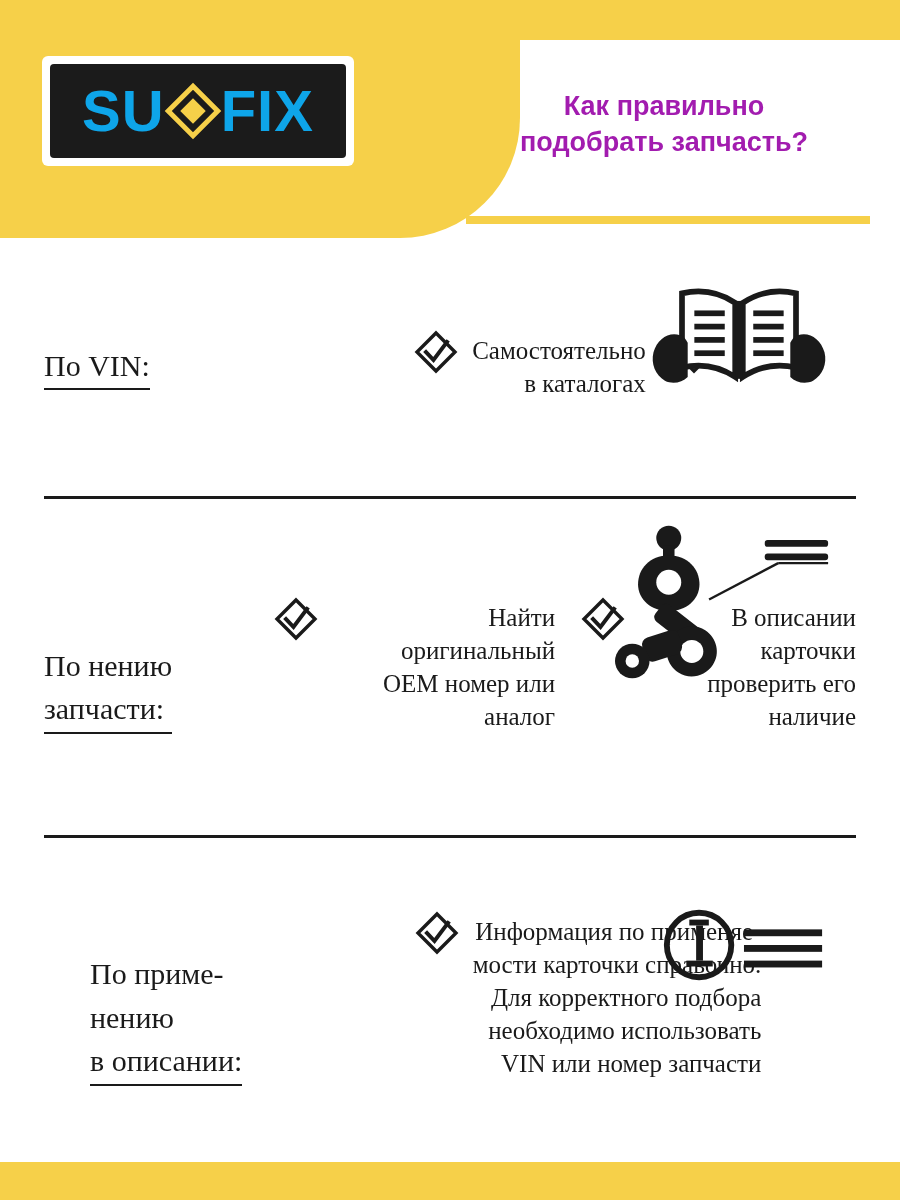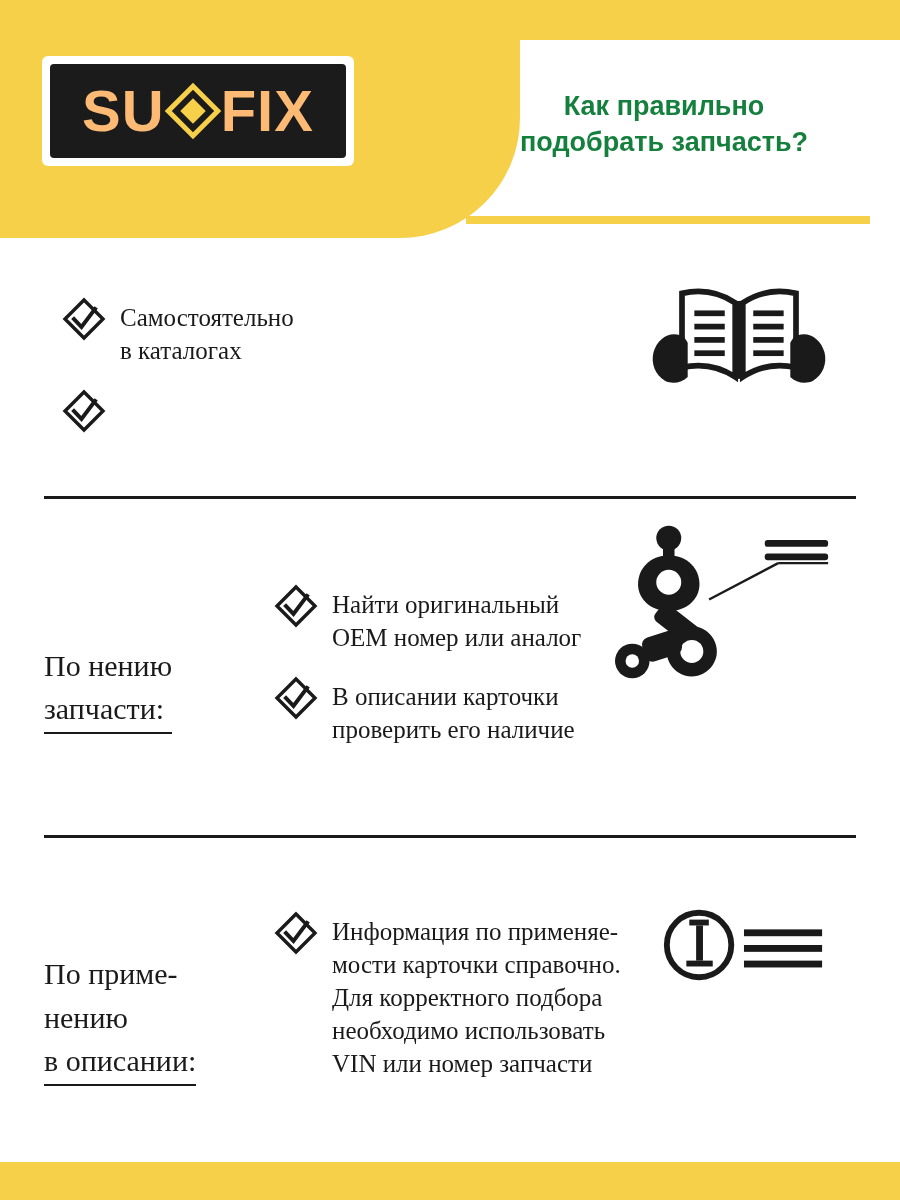--- a/index.html
+++ b/index.html
@@ -63,21 +63,21 @@
     display: flex;
     align-items: center;
     justify-content: center;
     position: relative;
   }
   .logo-text {
     font-family: "Liberation Sans", sans-serif;
     font-weight: bold;
     font-size: 58px;
     letter-spacing: 1px;
-    color: #fdba74;
+    color: #0ea5e9;
     line-height: 1;
     display: flex;
     align-items: center;
   }
   .logo-diamond {
     display: inline-block;
     width: 52px;
     height: 52px;
     position: relative;
     margin: 0 2px;
@@ -101,21 +101,21 @@
   .header-title {
     position: absolute;
     right: 36px;
     top: 88px;
     width: 400px;
     text-align: center;
     font-family: "Liberation Sans", sans-serif;
     font-weight: bold;
     font-size: 27px;
     line-height: 1.35;
-    color: #15803d;
+    color: #a21caf;
   }
   .header-underline {
     position: absolute;
     right: 30px;
     top: 216px;
     width: 404px;
     height: 8px;
     background: #f6d049;
   }
 
@@ -154,24 +154,25 @@
     color: #1a1a1a;
   }
   .sec-label .u {
     display: inline-block;
     border-bottom: 2px solid #1a1a1a;
     padding-bottom: 1px;
   }
   .sec-items {
     flex: 1 1 auto;
     display: flex;
-    flex-direction: column;
+    flex-direction: row;
     justify-content: center;
     gap: 26px;
     padding-left: 18px;
+    text-align: right;
   }
   .item {
     display: flex;
     align-items: flex-start;
     gap: 14px;
   }
   .check {
     flex: 0 0 auto;
     width: 44px;
     height: 44px;
@@ -223,20 +224,23 @@
   </div>
 
   <div class="header-title" style="white-space: pre-line;">Как правильно
 подобрать запчасть?</div>
   <div class="header-underline"></div>
 </div>
 
 <div class="content">
 
   <div class="section sec-1">
+    <div class="sec-label">
+      <span class="u">По VIN:</span>
+    </div>
     <div class="sec-items">
       <div class="item">
         <span class="check">
           <svg viewBox="0 0 44 44" width="44" height="44" aria-hidden="true">
             <path d="M22 3 L41 22 L22 41 L3 22 Z" fill="none" stroke="#1a1a1a" stroke-width="3.4"></path>
             <path d="M12 22 L19.5 30 L33 12" fill="none" stroke="#1a1a1a" stroke-width="4" stroke-linecap="square"></path>
           </svg>
         </span>
         <span class="item-text">Самостоятельно
 в каталогах</span>
@@ -328,21 +332,21 @@
         <rect x="56" y="128" width="40" height="26" rx="8" fill="#1a1a1a" transform="rotate(-18 56 128)"></rect>
         <circle cx="48" cy="150" r="18" fill="#1a1a1a"></circle>
         <circle cx="48" cy="150" r="7" fill="#ffffff"></circle>
       </svg>
     </div>
   </div>
 
   <div class="divider"></div>
 
   <div class="section sec-3">
-    <div class="sec-label" style="white-space: pre-line;">
+    <div class="sec-label" style="white-space: pre-line; margin-left: 46px;">
       <span class="u">По приме-
 нению
 в описании:</span>
     </div>
     <div class="sec-items">
       <div class="item">
         <span class="check">
           <svg viewBox="0 0 44 44" width="44" height="44" aria-hidden="true">
             <path d="M22 3 L41 22 L22 41 L3 22 Z" fill="none" stroke="#1a1a1a" stroke-width="3.4"></path>
             <path d="M12 22 L19.5 30 L33 12" fill="none" stroke="#1a1a1a" stroke-width="4" stroke-linecap="square"></path>

